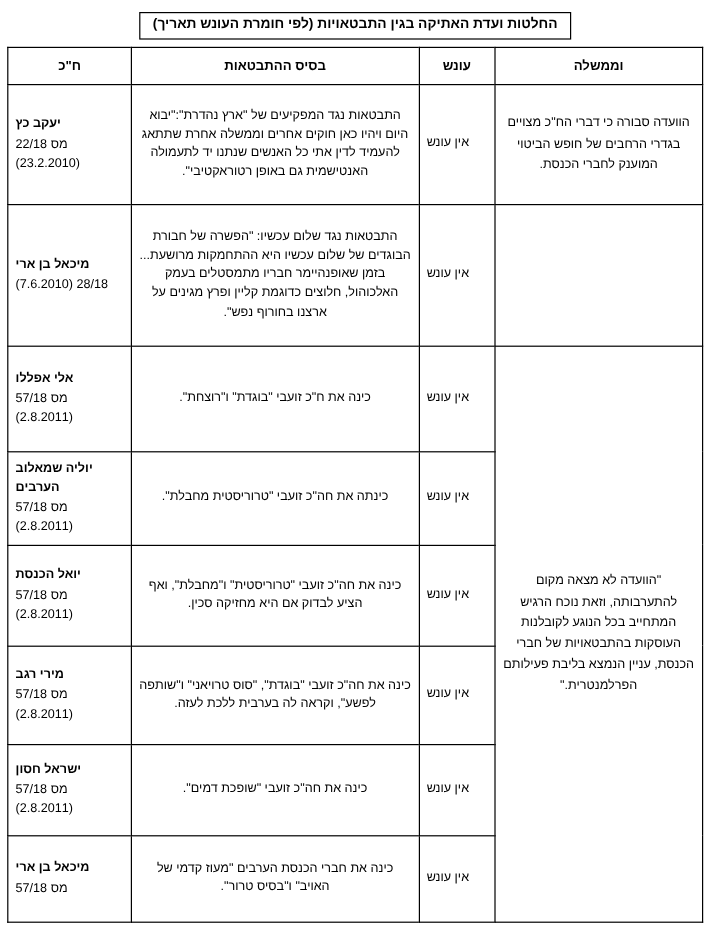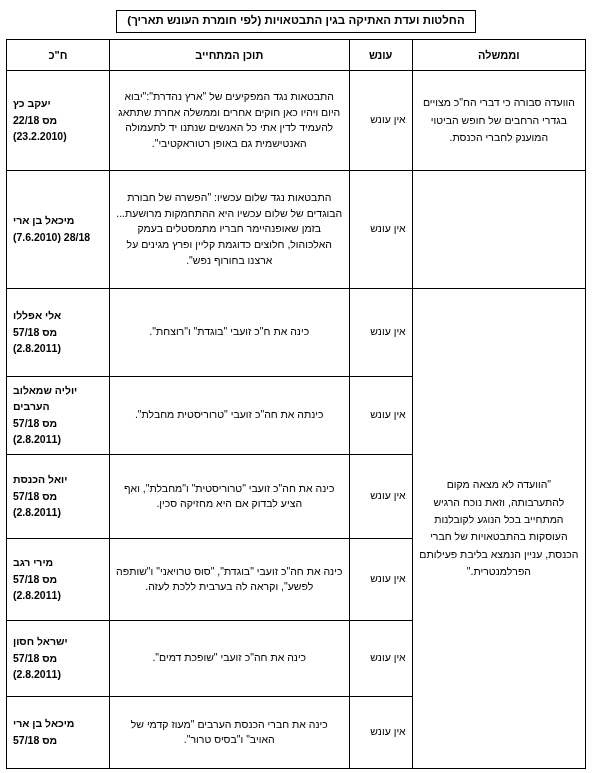--- a/index.html
+++ b/index.html
@@ -63,40 +63,39 @@
   td.notes {
     text-align: center;
     vertical-align: top;
     padding-top: 10px;
   }
   td.notes .inner {
     display: block;
     line-height: 1.65;
   }
   td.pen {
-    text-align: right;
+    text-align: left;
     font-size: 11px;
   }
   td.content {
     text-align: center;
     line-height: 1.7;
   }
   td.mk {
     text-align: left;
     font-size: 10.5px;
     line-height: 1.7;
   }
   td.mk .name {
     font-weight: bold;
     display: block;
     margin-bottom: 2px;
   }
   td.mk .meta {
     display: block;
-    font-weight: bold;
   }
   .rowh-1 { height: 100px; }
   .rowh-2 { height: 118px; }
   .rowh-3 { height: 88px; }
   .rowh-4 { height: 78px; }
   .rowh-5 { height: 84px; }
   .rowh-6 { height: 82px; }
   .rowh-7 { height: 76px; }
   .rowh-8 { height: 72px; }
 </style>
@@ -113,21 +112,21 @@
     <colgroup>
       <col class="c-notes">
       <col class="c-pen">
       <col class="c-cont">
       <col class="c-mk">
     </colgroup>
     <thead>
       <tr>
         <th>וממשלה</th>
         <th>עונש</th>
-        <th>תוכן המתחייב</th>
+        <th>בסיס ההתבטאות</th>
         <th>ח"כ</th>
       </tr>
     </thead>
     <tbody>
       <tr class="rowh-1">
         <td class="notes">
             <span class="inner">הוועדה סבורה כי דברי הח"כ מצויים בגדרי הרחבים של חופש הביטוי המוענק לחברי הכנסת.</span>
           </td>
         <td class="pen">אין עונש</td>
         <td class="content">התבטאות נגד המפקיעים של "ארץ נהדרת":"יבוא היום ויהיו כאן חוקים אחרים וממשלה אחרת שתתאג להעמיד לדין אתי כל האנשים שנתנו יד לתעמולה האנטישמית גם באופן רטוראקטיבי".</td>

